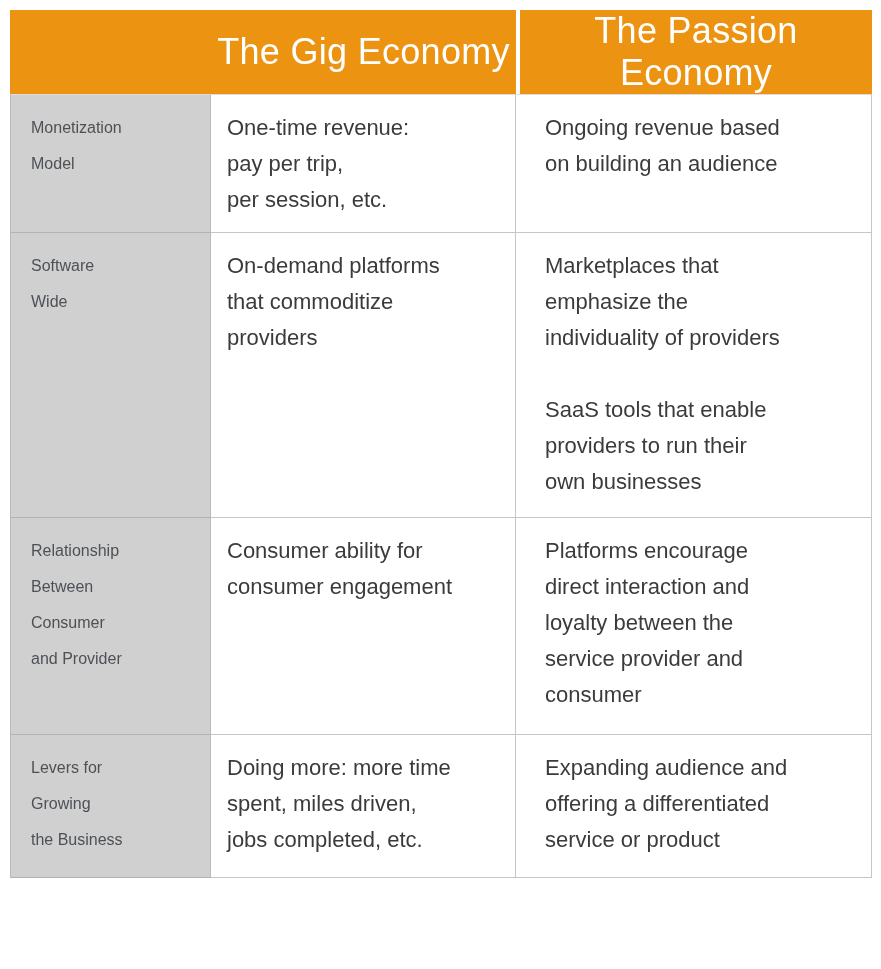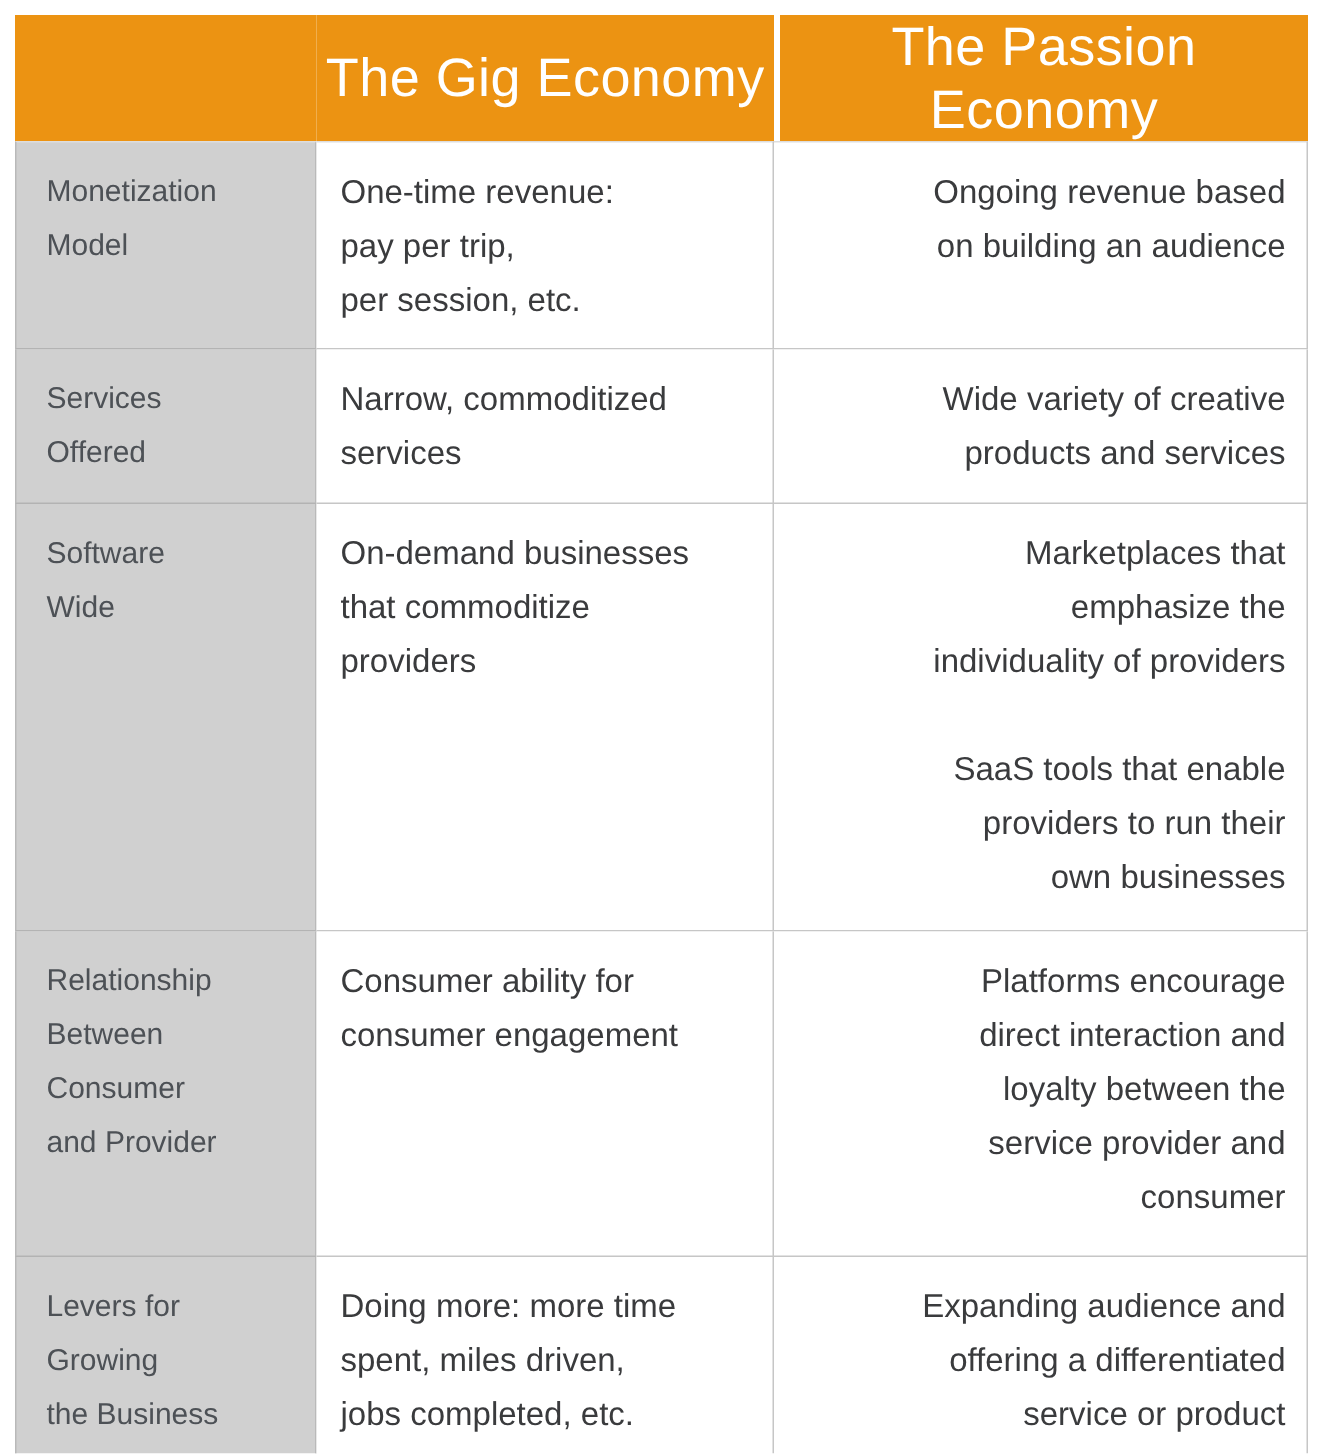--- a/index.html
+++ b/index.html
@@ -44,35 +44,35 @@
   td {
     box-sizing: border-box;
     vertical-align: top;
     white-space: pre-line;
     line-height: 36px;
     padding: 15px 14px 0 22px;
   }
   td.label {
     background: var(--label-bg, #D0D0D0);
     color: var(--label-text, #4D5156);
-    font-size: 20px;
+    font-size: 16px;
     padding-left: 20px;
     border-left: 1px solid #b9b9b9;
     border-right: 1px solid #b9b9b9;
     border-bottom: 1px solid #b3b3b3;
   }
   td.cell {
     background: var(--cell-bg, #ffffff);
     color: var(--body-text, #3A3B3D);
     font-size: 22px;
     border-right: 1px solid var(--grid-line, #C6C6C6);
     border-bottom: 1px solid var(--grid-line, #C6C6C6);
     padding-left: 16px;
   }
-  td.pcell { padding-left: 29px; text-align: right; }
+  td.pcell { padding-left: 29px; }
   tbody tr:first-child td { border-top: 1px solid #dddddd; }
 
   tr.r0 td { height: 139px; }
   tr.r1 td { height: 103px; }
   tr.r2 td { height: 285px; }
   tr.r3 td { height: 217px; margin-left: 12px; }
   tr.r4 td { height: 143px; }
 </style>
 </head>
 <body>
@@ -94,32 +94,24 @@
     <tbody>
       <tr class="r0">
         <td class="label">Monetization
 Model</td>
         <td class="cell">One-time revenue:
 pay per trip,
 per session, etc.</td>
         <td class="cell pcell">Ongoing revenue based
 on building an audience</td>
       </tr>
-      <tr class="r1">
-        <td class="label">Services
-Offered</td>
-        <td class="cell">Narrow, commoditized
-services</td>
-        <td class="cell pcell">Wide variety of creative
-products and services</td>
-      </tr>
       <tr class="r2">
         <td class="label">Software
 Wide</td>
-        <td class="cell">On-demand businesses
+        <td class="cell">On-demand platforms
 that commoditize
 providers</td>
         <td class="cell pcell">Marketplaces that
 emphasize the
 individuality of providers
 
 SaaS tools that enable
 providers to run their
 own businesses</td>
       </tr>

